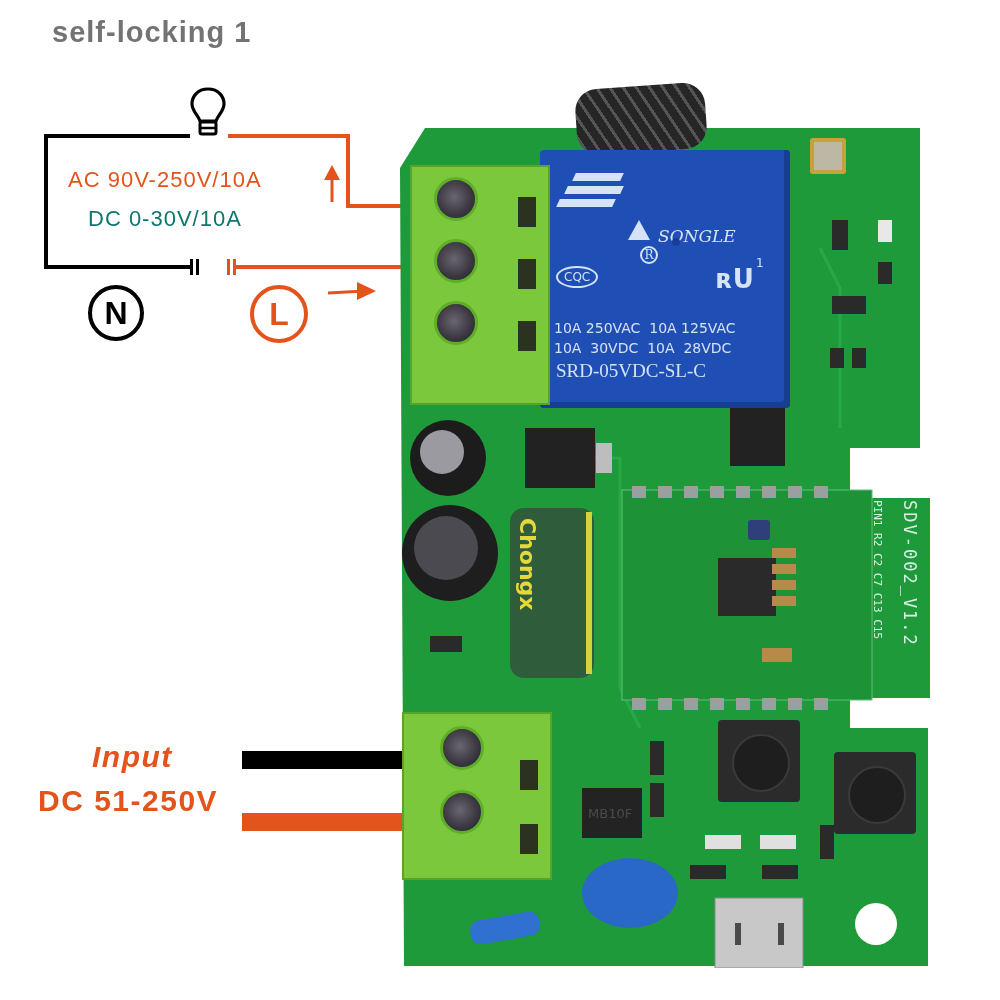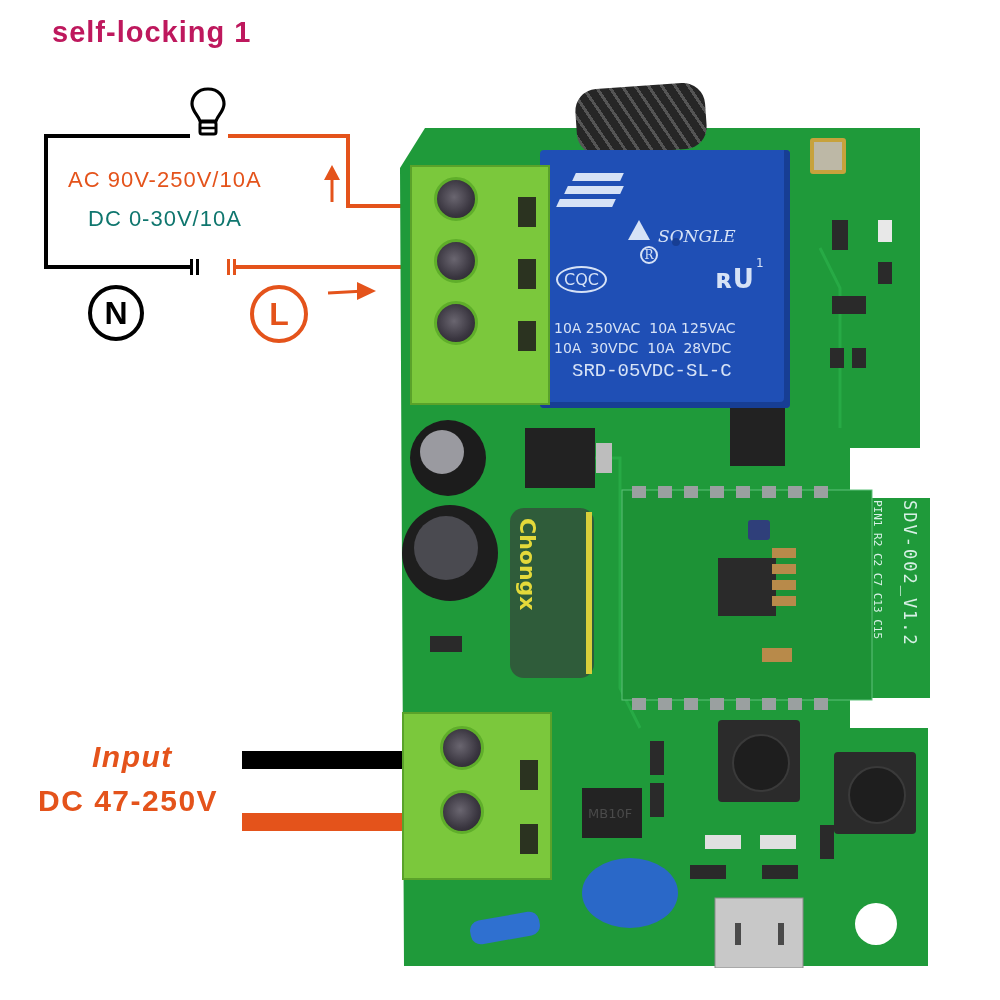--- a/index.html
+++ b/index.html
@@ -30,21 +30,21 @@
   .terminal { background: #7bc83c; border: 2px solid #5aa22a; box-sizing: border-box; }
   .screw { width: 44px; height: 44px; border-radius: 50%;
            background: radial-gradient(circle at 45% 45%, #6a6670 0%, #3a3640 60%, #232028 100%);
            border: 3px solid #5fae2a; box-sizing: border-box; }
   .btn-tact { width: 82px; height: 82px; background: #2b2b2b; border-radius: 4px; }
   .btn-cap { width: 54px; height: 54px; border-radius: 50%; background: #1e1e1e; border: 2px solid #3a3a3a; }
 </style>
 </head>
 <body>
 
-<div class="abs title" style="color:#be185d;">self-locking 1</div>
+<div class="abs title" style="color:#737373;">self-locking 1</div>
 
 <svg class="abs" style="left:0;top:0;" width="1000" height="1000">
 
   <polyline points="190,136 46,136 46,267 192,267" fill="none" stroke="#000" stroke-width="4"></polyline>
   <rect x="190" y="259" width="3" height="16" fill="#000"></rect>
   <rect x="196" y="259" width="3" height="16" fill="#000"></rect>
 
   <polyline points="228,136 348,136 348,206 420,206" fill="none" stroke="#e4531b" stroke-width="4"></polyline>
 
   <rect x="227" y="259" width="3" height="16" fill="#e4531b"></rect>
@@ -67,21 +67,21 @@
   <line x1="12" y1="42" x2="28" y2="42" stroke="#000" stroke-width="2.5"></line>
 </svg>
 
 <div class="abs rating rating1" style="color:#e4531b;">AC 90V-250V/10A</div>
 <div class="abs rating rating2" style="color:#0f766e;">DC 0-30V/10A</div>
 
 <div class="abs circle-badge badge-n" style="border-color:#000;color:#000;">N</div>
 <div class="abs circle-badge badge-l" style="border-color:#e4531b;color:#e4531b;width:58px;height:58px;">L</div>
 
 <div class="abs input-label input1" style="color:#e4531b;">Input</div>
-<div class="abs input-label input2" style="color:#e4531b;">DC 47-250V</div>
+<div class="abs input-label input2" style="color:#e4531b;">DC 51-250V</div>
 
 <svg class="abs pcb" viewBox="0 0 535 840" width="535" height="840">
 
   <path d="M25 0 L520 0 L520 320 L450 320 L450 370 L530 370 L530 570 L450 570 L450 600 L528 600 L528 838 L4 838 L0 40 Z" fill="#1f9a3a"></path>
 
   <path d="M140 330 L220 330 L220 560 L240 600" stroke="#2bb04a" stroke-width="3" fill="none" opacity="0.7"></path>
   <path d="M420 120 L440 160 L440 300" stroke="#2bb04a" stroke-width="3" fill="none" opacity="0.7"></path>
 
   <rect x="222" y="362" width="250" height="210" fill="#1d9236" stroke="#5fc27a" stroke-width="1"></rect>
 
@@ -171,28 +171,28 @@
 <div class="abs" style="left:576px;top:86px;width:130px;height:66px;background:repeating-linear-gradient(60deg,#262626 0 8px,#555 8px 11px);border-radius:22px;transform:rotate(-4deg);"></div>
 
 <div class="abs relay">
   <div class="abs" style="left:18px;top:20px;width:64px;height:46px;">
     <div style="height:8px;background:#d6e2f6;margin:3px 0 5px 16px;transform:skewX(-25deg);"></div>
     <div style="height:8px;background:#d6e2f6;margin:0 0 5px 8px;transform:skewX(-25deg);"></div>
     <div style="height:8px;background:#d6e2f6;margin:0 8px 0 0;transform:skewX(-25deg);"></div>
   </div>
   <div class="abs relay-text" style="left:118px;top:28px;font-size:17px;font-style:italic;">SONGLE</div>
   <div class="abs relay-text" style="left:100px;top:48px;font-size:12px;border:2px solid #d6e2f6;border-radius:50%;width:14px;height:14px;text-align:center;line-height:14px;">R</div>
-  <div class="abs relay-text" style="left:16px;top:68px;font-size:16px;border:2px solid #d6e2f6;border-radius:50%;padding:2px 6px;font-family:'DejaVu Sans',sans-serif;">CQC</div>
+  <div class="abs relay-text" style="left:16px;top:68px;font-size:12px;border:2px solid #d6e2f6;border-radius:50%;padding:2px 6px;font-family:'DejaVu Sans',sans-serif;">CQC</div>
   <div class="abs" style="left:88px;top:70px;width:0;height:0;border-left:11px solid transparent;border-right:11px solid transparent;border-bottom:20px solid #d6e2f6;"></div>
   <div class="abs relay-text" style="left:176px;top:66px;font-size:26px;font-weight:bold;font-family:'DejaVu Sans',sans-serif;">ʀU</div>
   <div class="abs relay-text" style="left:216px;top:58px;font-size:12px;font-family:'DejaVu Sans',sans-serif;">1</div>
   <div class="abs" style="left:132px;top:88px;width:8px;height:8px;border-radius:50%;background:#173e94;"></div>
   <div class="abs relay-text" style="left:14px;top:122px;font-size:14px;font-family:'DejaVu Sans',sans-serif;white-space:pre;">10A 250VAC  10A 125VAC</div>
   <div class="abs relay-text" style="left:14px;top:142px;font-size:14px;font-family:'DejaVu Sans',sans-serif;white-space:pre;">10A  30VDC  10A  28VDC</div>
-  <div class="abs relay-text" style="left:32px;top:162px;font-size:19px;font-family:Liberation Mono, monospace;">SRD-05VDC-SL-C</div>
+  <div class="abs relay-text" style="left:16px;top:162px;font-size:19px;font-family:Liberation Serif, serif;">SRD-05VDC-SL-C</div>
 </div>
 
 <div class="abs terminal" style="left:410px;top:165px;width:140px;height:240px;">
   <div class="abs screw" style="left:22px;top:10px;"></div>
   <div class="abs screw" style="left:22px;top:72px;"></div>
   <div class="abs screw" style="left:22px;top:134px;"></div>
   <div class="abs" style="left:106px;top:30px;width:18px;height:30px;background:#2b3320;"></div>
   <div class="abs" style="left:106px;top:92px;width:18px;height:30px;background:#2b3320;"></div>
   <div class="abs" style="left:106px;top:154px;width:18px;height:30px;background:#2b3320;"></div>
 </div>

